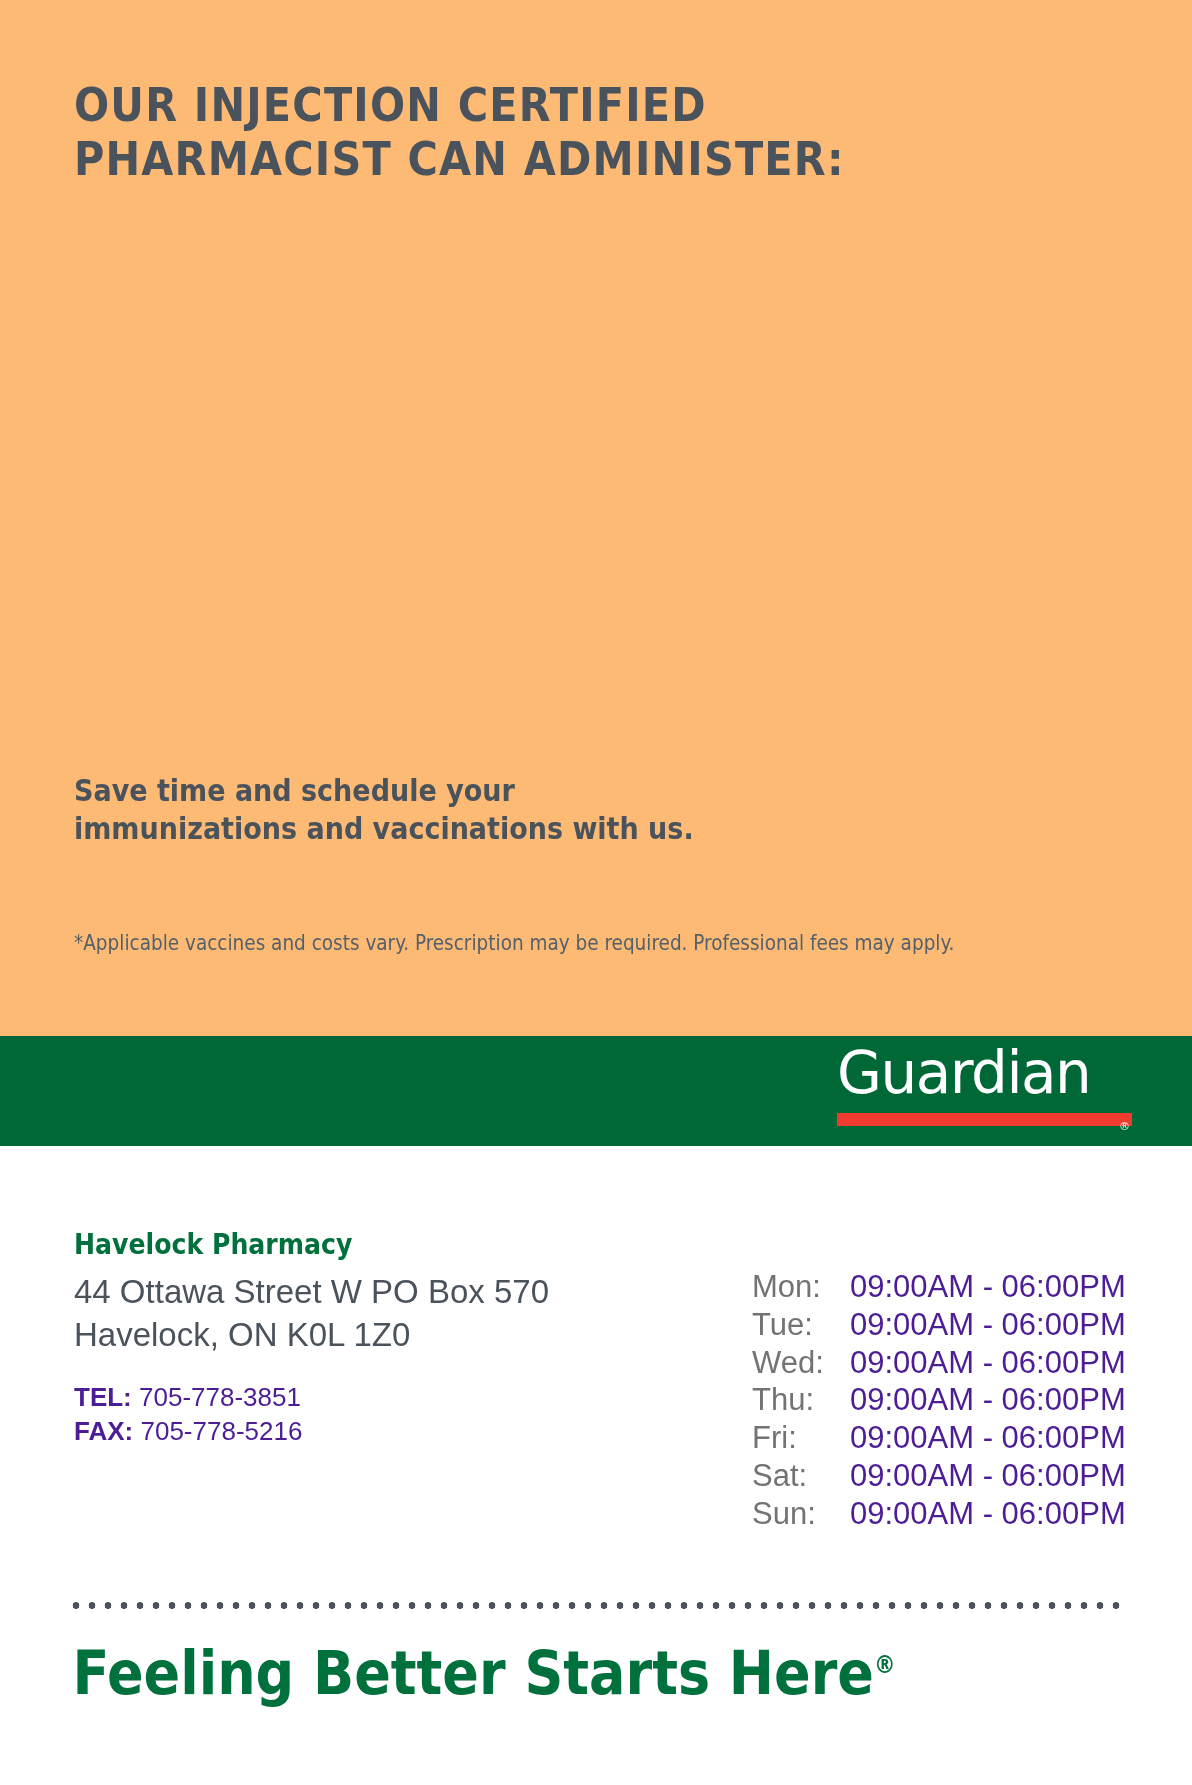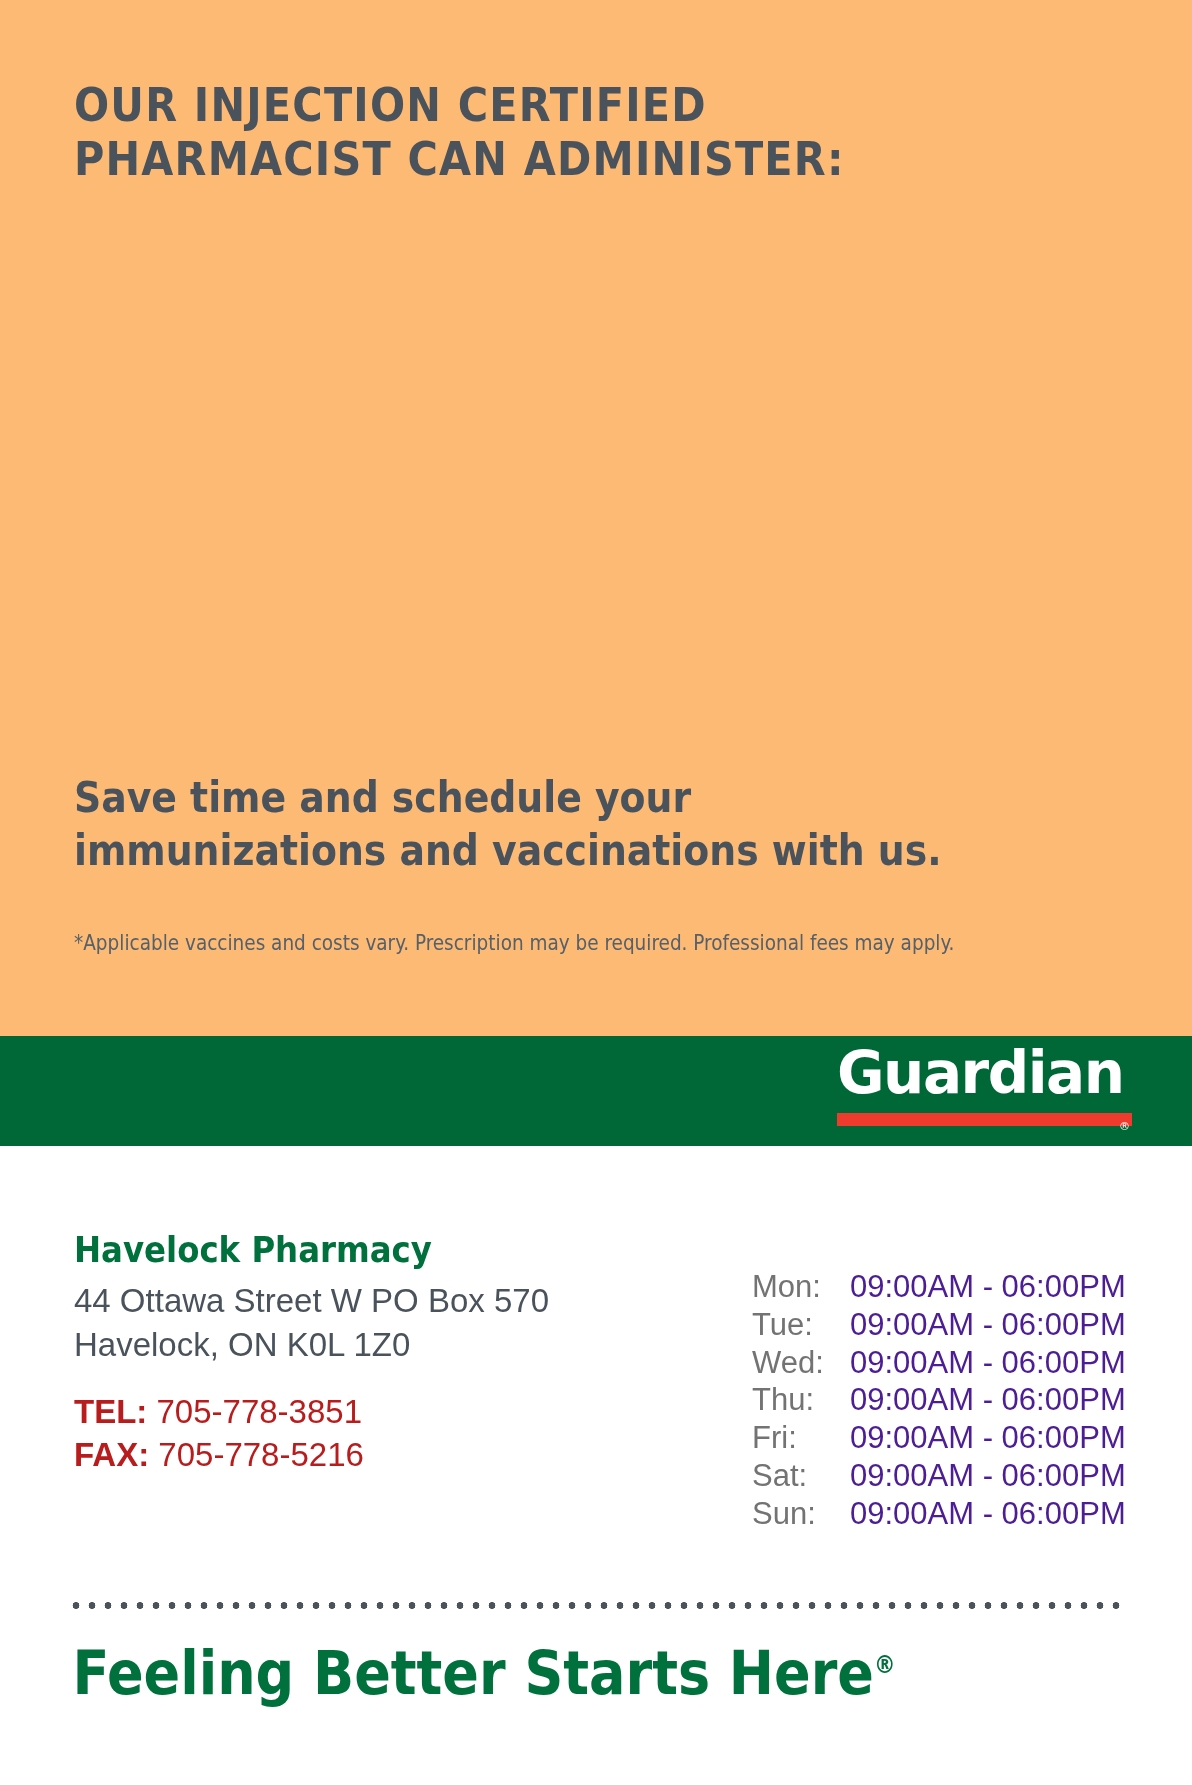--- a/index.html
+++ b/index.html
@@ -50,21 +50,21 @@
   }
 
   .subhead {
     position: absolute;
     left: 74px;
     top: 772px;
     width: 900px;
     color: #4a525c;
     font-family: "DejaVu Sans Condensed", "Liberation Sans Narrow", "Liberation Sans", sans-serif;
     font-weight: bold;
-    font-size: 42px;
+    font-size: 30px;
     line-height: 1.26;
   }
   .subhead .sh-line {
     display: block;
     white-space: nowrap;
   }
 
   .disclaimer {
     position: absolute;
     left: 74px;
@@ -102,21 +102,21 @@
     width: 295px;
     height: 82px;
   }
   .guardian-wordmark {
     position: absolute;
     left: 0;
     top: -6px;
     width: 295px;
     color: #ffffff;
     font-family: "DejaVu Sans", sans-serif;
-    font-weight: bold;
+    font-weight: normal;
     font-size: 58px;
     letter-spacing: -1.5px;
     line-height: 1;
     text-align: left;
   }
   .guardian-rule {
     position: absolute;
     left: 0;
     bottom: 6px;
     width: 295px;
@@ -146,37 +146,37 @@
   .store-block {
     position: absolute;
     left: 74px;
     top: 82px;
     width: 620px;
   }
   .store-name {
     color: #00703c;
     font-family: "DejaVu Sans Condensed", "Liberation Sans Narrow", "Liberation Sans", sans-serif;
     font-weight: bold;
-    font-size: 36px;
+    font-size: 28px;
     line-height: 1.2;
     margin: 0 0 8px 0;
     white-space: nowrap;
   }
   .store-address {
     color: #4a525c;
     font-family: "Liberation Sans", sans-serif;
     font-size: 33px;
     line-height: 1.33;
     white-space: nowrap;
   }
   .store-contact {
     margin-top: 24px;
-    color: #b91c1c;
-    font-family: "Liberation Sans", sans-serif;
-    font-size: 33px;
+    color: #4c1d95;
+    font-family: "Liberation Sans", sans-serif;
+    font-size: 26px;
     line-height: 1.3;
     white-space: nowrap;
   }
   .store-contact .lbl {
     font-weight: bold;
   }
 
   
   .hours {
     position: absolute;

